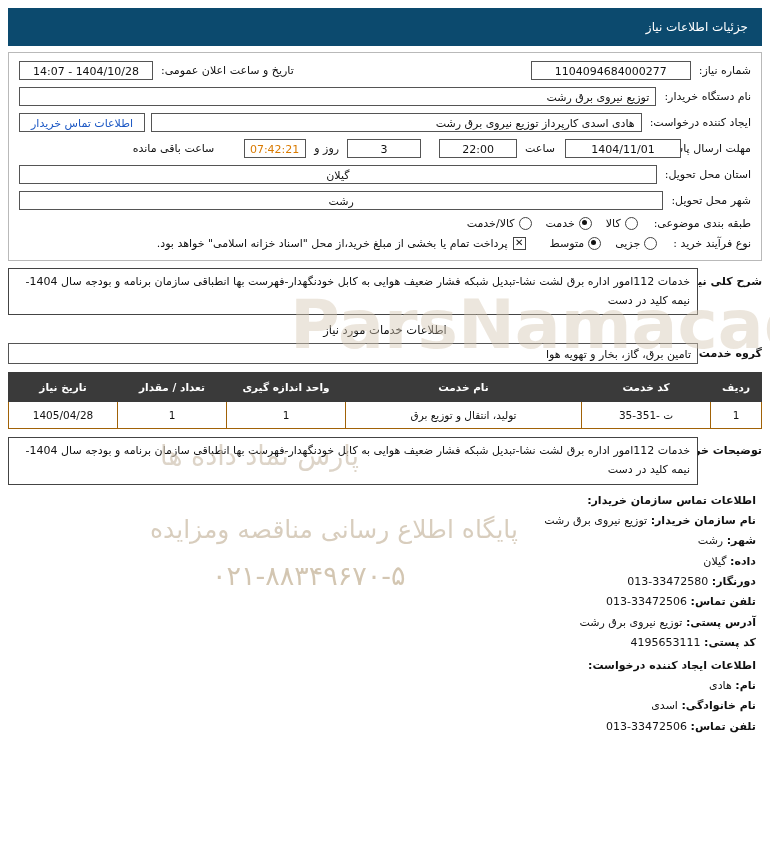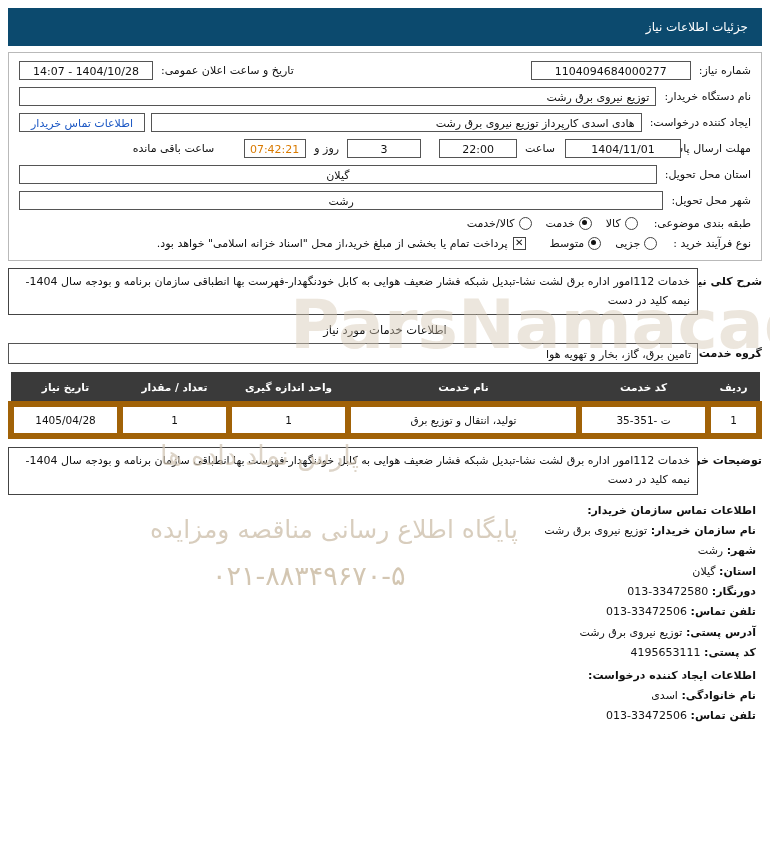--- a/index.html
+++ b/index.html
@@ -84,21 +84,21 @@
 
   
   table.tbl{
     width:100%;border-collapse:collapse;font-size:10.5px;
   }
   table.tbl th{
     background:#3a3a3a;color:#fff;font-weight:bold;border:1px solid #3a3a3a;
     height:24px;padding:2px 4px;text-align:center;
   }
   table.tbl td{
-    border:6px solid #a16207;height:22px;padding:2px 4px;text-align:center;background:#fff;
+    border:1px solid #a16207;height:22px;padding:2px 4px;text-align:center;background:#fff;
   }
 
   
   .contact{
     margin:6px 14px 0 8px;
     font-size:11px;line-height:1.85;
     text-align:right;
   }
   .contact .k{font-weight:bold;}
 
@@ -253,21 +253,21 @@
 
     <div>
       <span class="k">نام سازمان خریدار:</span>
       <span>توزیع نیروی برق رشت</span>
     </div>
     <div>
       <span class="k">شهر:</span>
       <span>رشت</span>
     </div>
     <div>
-      <span class="k">استان:</span>
+      <span class="k">داده:</span>
       <span>گیلان</span>
     </div>
     <div>
       <span class="k">دورنگار:</span>
       <span>33472580-013</span>
     </div>
     <div>
       <span class="k">تلفن تماس:</span>
       <span>33472506-013</span>
     </div>
@@ -275,20 +275,24 @@
       <span class="k">آدرس پستی:</span>
       <span>توزیع نیروی برق رشت</span>
     </div>
     <div>
       <span class="k">کد پستی:</span>
       <span>4195653111</span>
     </div>
 
     <div class="k" style="margin-top:2px;">اطلاعات ایجاد کننده درخواست:</div>
     <div>
+      <span class="k">نام:</span>
+      <span>هادی</span>
+    </div>
+    <div>
       <span class="k">نام خانوادگی:</span>
       <span>اسدی</span>
     </div>
     <div>
       <span class="k">تلفن تماس:</span>
       <span>33472506-013</span>
     </div>
   </div>
 
 </div>

